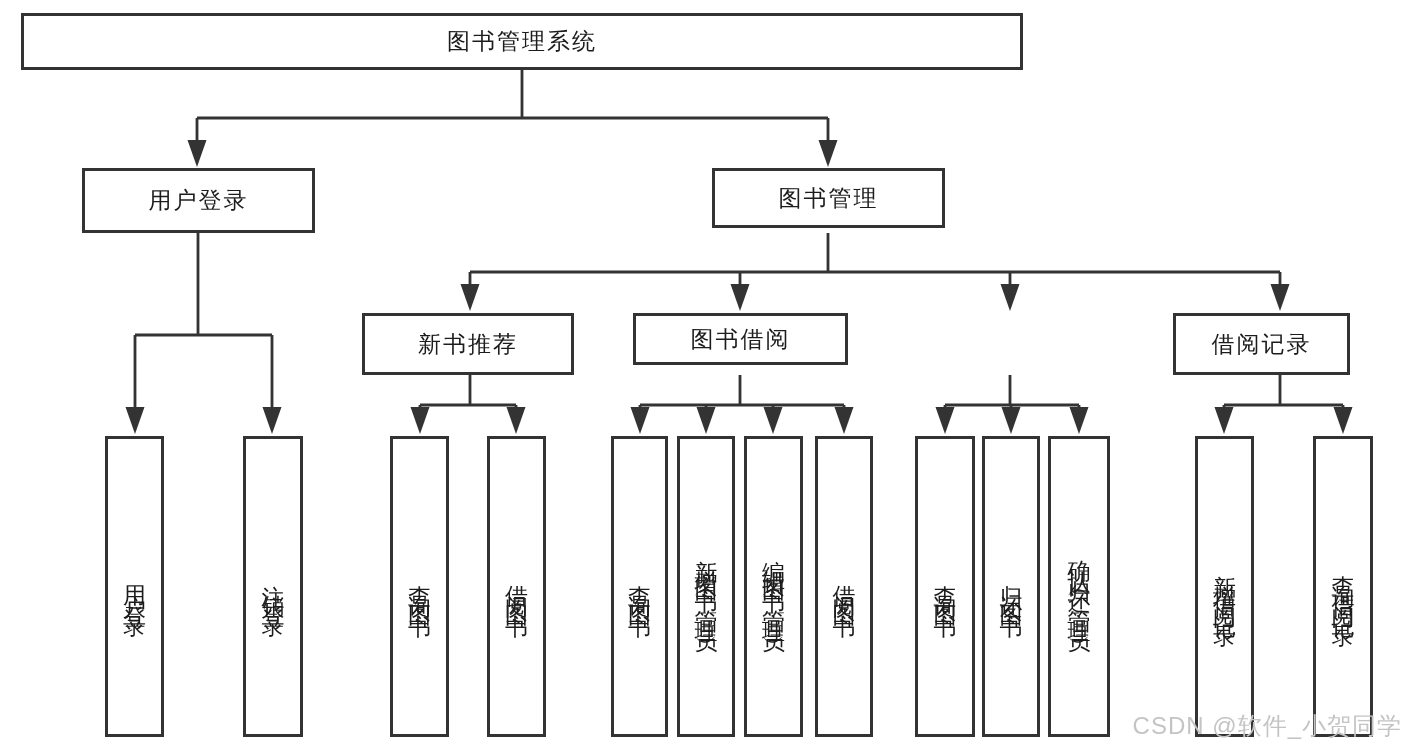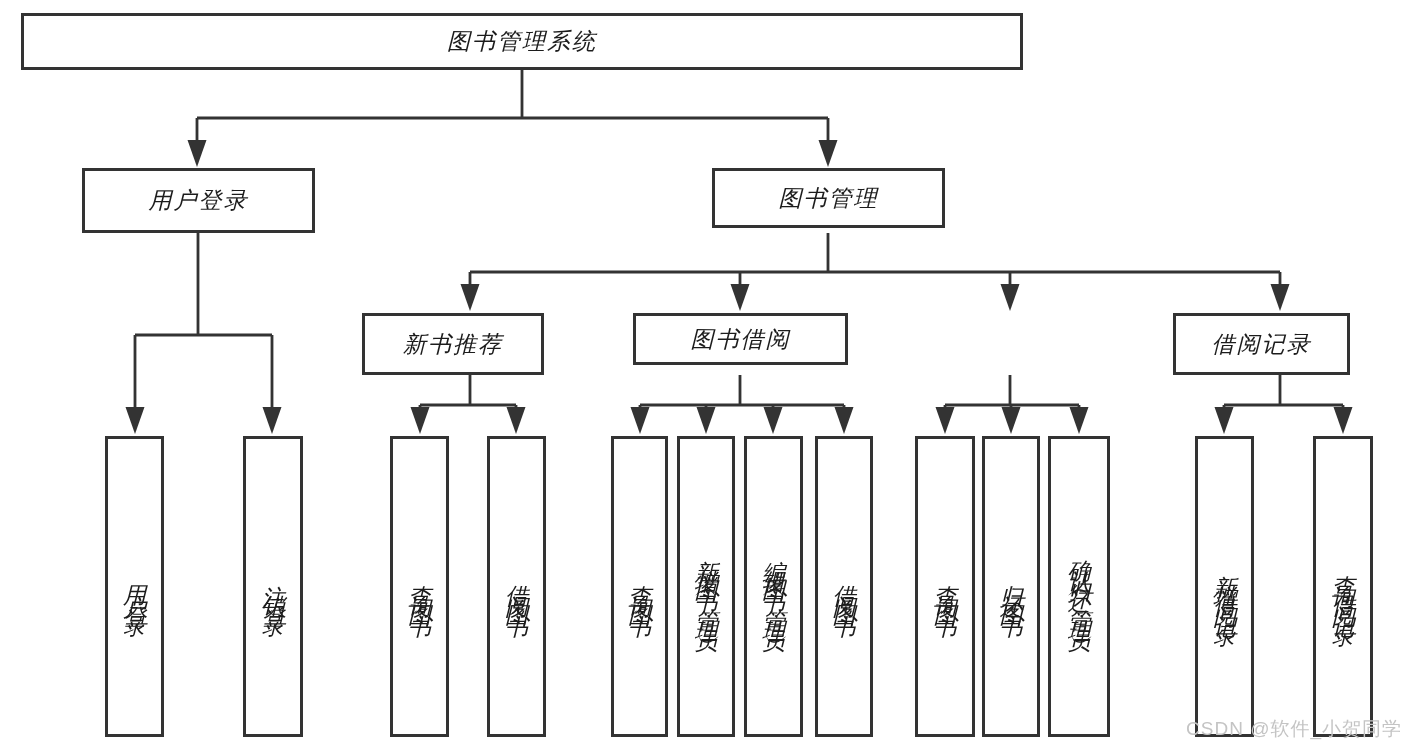--- a/index.html
+++ b/index.html
@@ -18,39 +18,38 @@
   }
   .box {
     position: absolute;
     box-sizing: border-box;
     border: 3px solid #333333;
     background: #ffffff;
     display: flex;
     align-items: center;
     justify-content: center;
     color: #1c1c1c;
-    font-style: italic;
   }
   .h-box {
     font-size: 23px;
     letter-spacing: 2px;
     white-space: nowrap;
   }
   .v-box {
     writing-mode: vertical-rl;
     font-size: 23px;
     letter-spacing: 10px;
     white-space: nowrap;
     line-height: 1;
   }
   .watermark {
     position: absolute;
     right: 3px;
     bottom: 5px;
-    font-size: 19px;
+    font-size: 24px;
     letter-spacing: 1px;
     color: #c4c4c4;
     z-index: 5;
     white-space: nowrap;
   }
 </style>
 </head>
 <body>
 
 <div class="canvas">
@@ -103,21 +102,21 @@
       <polygon points="1214.5,407 1233.5,407 1224,434" fill="#333333" stroke="none"></polygon>
       <polygon points="1333.5,407 1352.5,407 1343,434" fill="#333333" stroke="none"></polygon>
     </g>
   </svg>
 
   <div class="box h-box" style="left:21px; top:13px; width:1002px; height:57px;">图书管理系统</div>
 
   <div class="box h-box" style="left:82px; top:168px; width:233px; height:65px;">用户登录</div>
   <div class="box h-box" style="left:712px; top:168px; width:233px; height:60px;">图书管理</div>
 
-  <div class="box h-box" style="left:362px; top:313px; width:182px; height:62px;">新书推荐</div>
+  <div class="box h-box" style="left:362px; top:313px; width:212px; height:62px;">新书推荐</div>
   <div class="box h-box" style="left:633px; top:313px; width:215px; height:52px;">图书借阅</div>
   <div class="box h-box" style="left:1173px; top:313px; width:177px; height:62px;">借阅记录</div>
 
   <div class="box v-box" style="left:105px; top:436px; width:59px; height:301px;">用户登录</div>
   <div class="box v-box" style="left:243px; top:436px; width:60px; height:301px;">注销登录</div>
 
   <div class="box v-box" style="left:390px; top:436px; width:59px; height:301px;">查询图书</div>
   <div class="box v-box" style="left:487px; top:436px; width:59px; height:301px;">借阅图书</div>
 
   <div class="box v-box" style="left:611px; top:436px; width:57px; height:301px;">查询图书</div>

